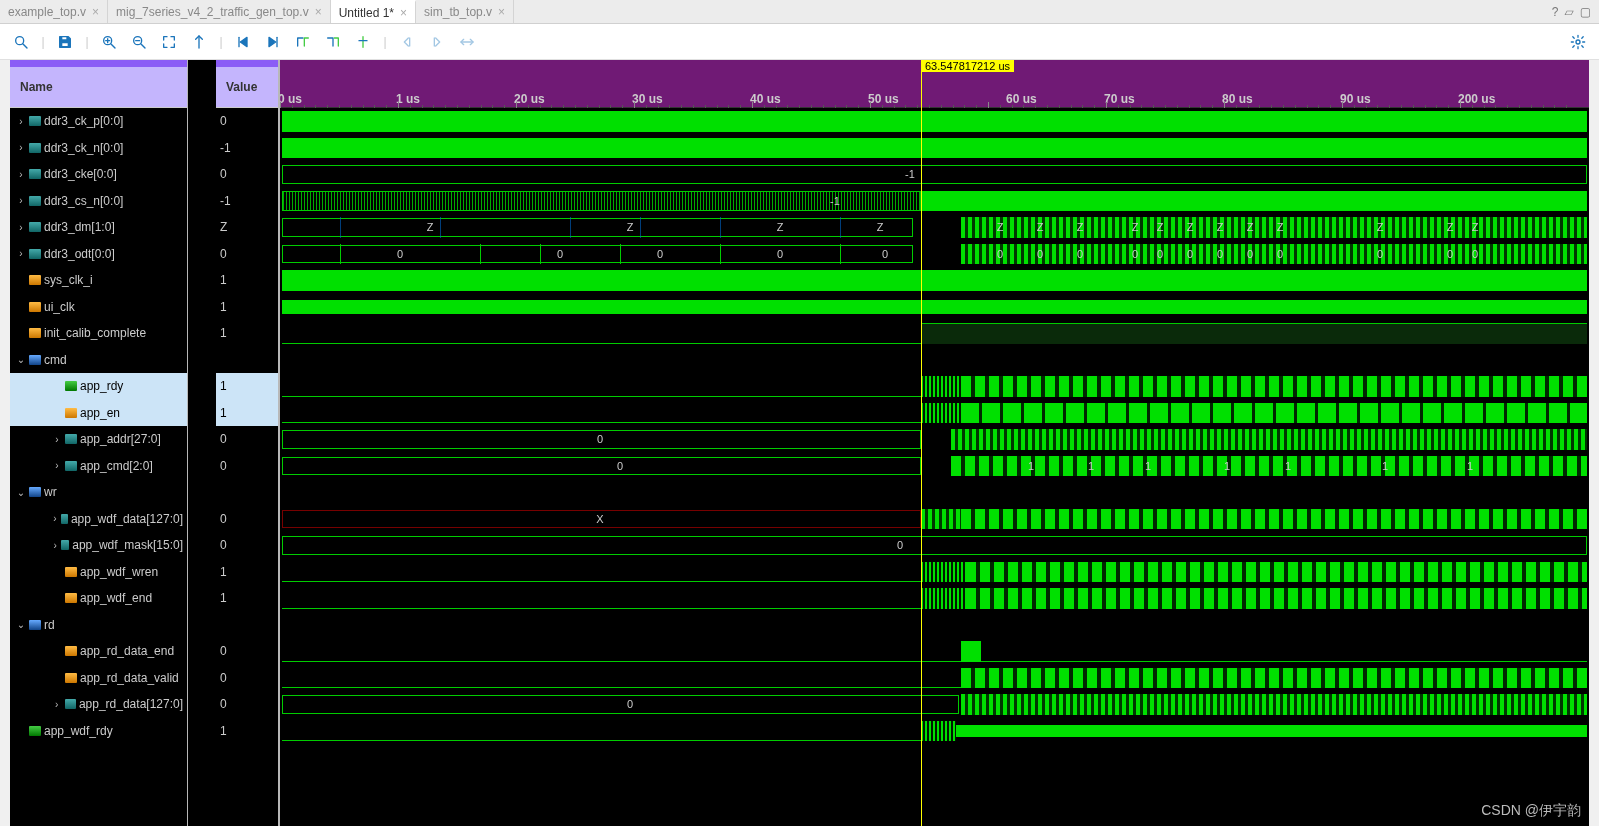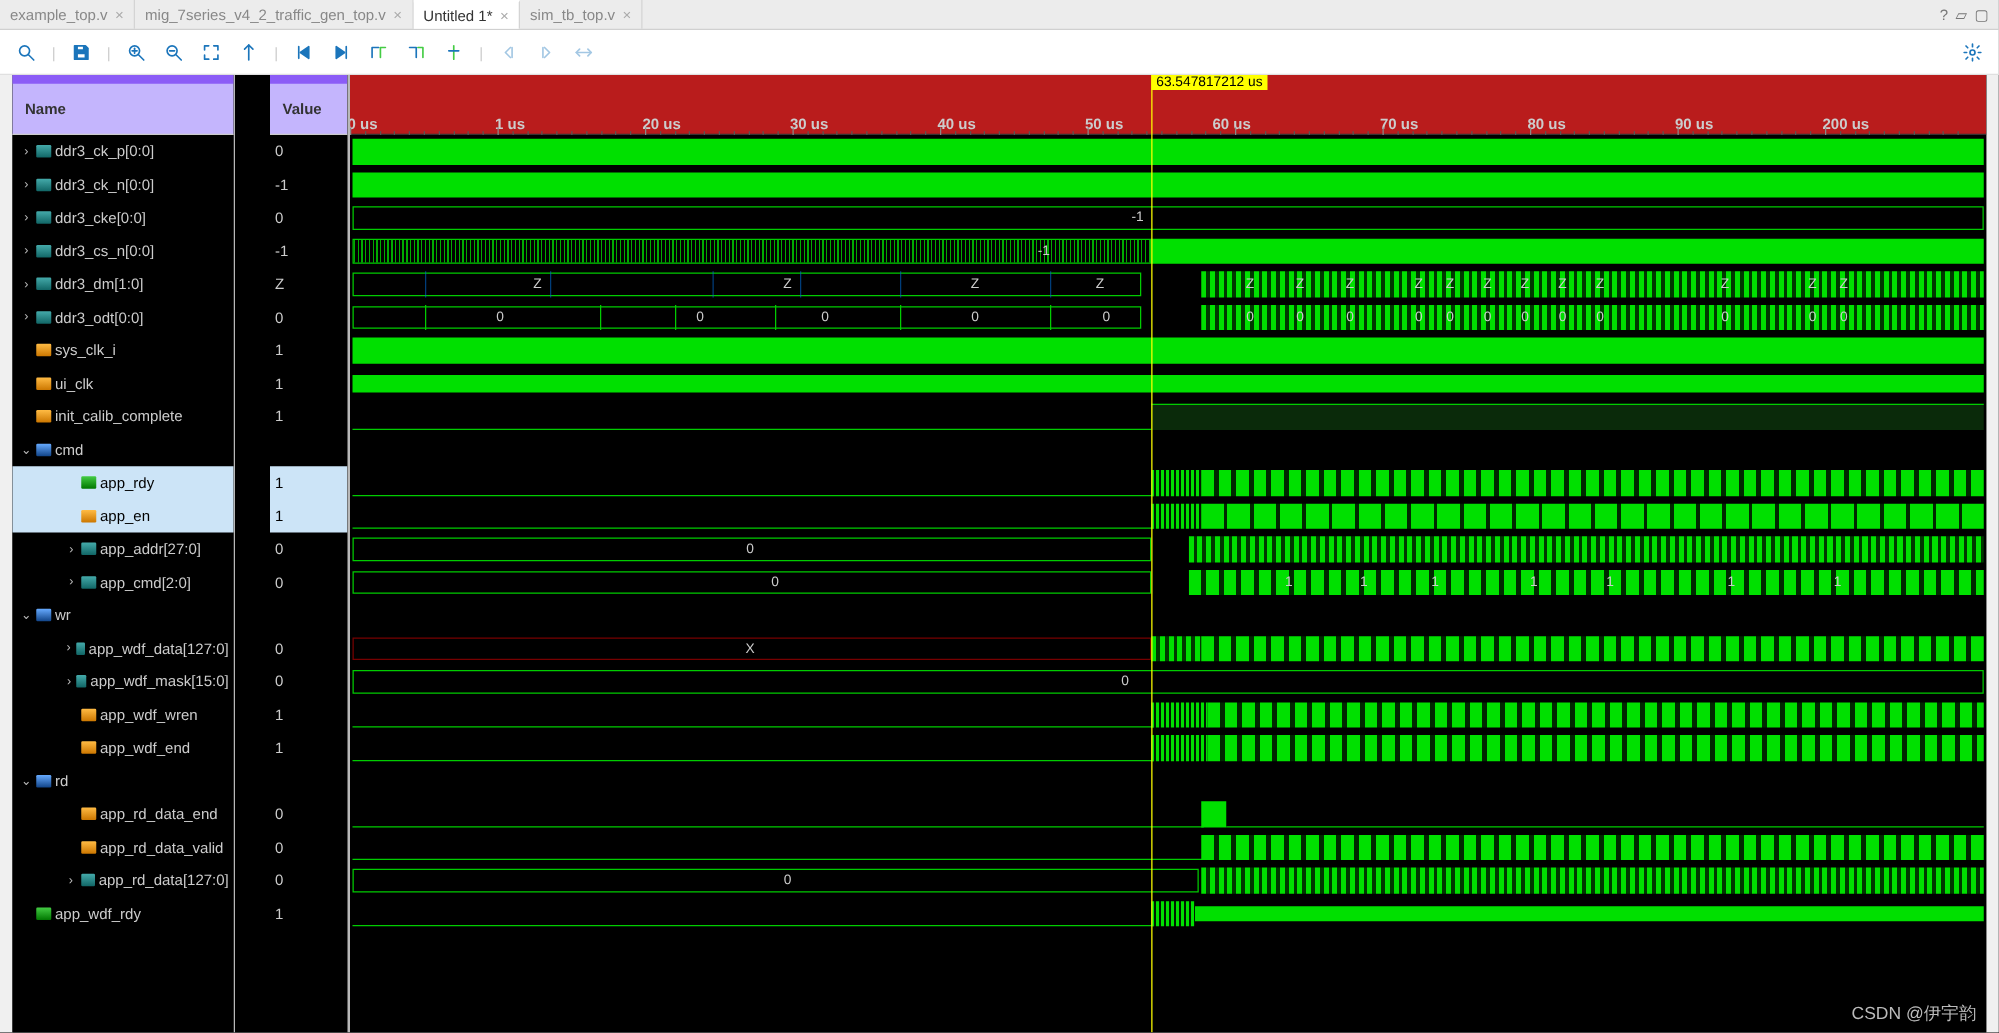--- a/index.html
+++ b/index.html
@@ -14,21 +14,21 @@
 .tb.sep { width:10px; pointer-events:none; color:#ccc; }
 .tb svg { width:16px; height:16px; stroke:currentColor; fill:none; stroke-width:2; stroke-linecap:round; stroke-linejoin:round; }
 .toolbar-spacer { flex:1; }
 
 .wave-area { position:absolute; top:60px; left:10px; right:10px; bottom:0; background:#000; display:flex; }
 .panel-names { width:177px; background:#000; display:flex; flex-direction:column; }
 .panel-values { width:91px; background:#000; border-left:1px solid #b8b8b8; display:flex; flex-direction:column;padding-left:28px; }
 .panel-waves { flex:1; background:#000; border-left:2px solid #b8b8b8; position:relative; overflow:hidden; }
 .hdr { height:48px; background:#c4b5fd; color:#333; font-weight:bold; display:flex; align-items:center; padding:0 10px; border-bottom:1px solid #ccc; border-top:7px solid #8b5cf6; }
 .panel-values .hdr { justify-content:flex-start; }
-.panel-waves .hdr { background:#b91c1c; border:0; border-bottom:1px solid #333; padding:0; }
+.panel-waves .hdr { background:#701a75; border:0; border-bottom:1px solid #333; padding:0; }
 
 .row { height:26.5px; display:flex; align-items:center; color:#ccc; font-size:12px; padding:0 4px; white-space:nowrap; overflow:hidden; }
 .panel-names .row { padding-left:6px; gap:3px; }
 .panel-names .row.sel, .panel-values .row.sel { background:#cce4f7; color:#000; }
 .expand { width:10px; font-size:10px; cursor:pointer; color:#bbb; display:inline-block; text-align:center; }
 .sig-icon { width:12px; height:10px; display:inline-block; border-radius:1px; }
 .ico-bus { background:linear-gradient(#4aa,#166); }
 .ico-wire { background:linear-gradient(#fb4,#c70); }
 .ico-reg { background:linear-gradient(#4c4,#070); }
 .ico-grp { background:linear-gradient(#6af,#148); }
@@ -355,21 +355,21 @@
   <div class="panel-waves">
     <div class="hdr">
       <div class="ruler">
         <div class="ruler-labels" id="ruler-labels">
             <span style="left: 0px;">0 us</span>
             <span style="left: 118px;">1 us</span>
             <span style="left: 236px;">20 us</span>
             <span style="left: 354px;">30 us</span>
             <span style="left: 472px;">40 us</span>
             <span style="left: 590px;">50 us</span>
-            <span style="left: 692px;">60 us</span>
+            <span style="left: 728px;">60 us</span>
             <span style="left: 826px;">70 us</span>
             <span style="left: 944px;">80 us</span>
             <span style="left: 1062px;">90 us</span>
             <span style="left: 1180px;">200 us</span>
           </div>
         <div class="ruler-ticks" id="ruler-ticks">
             <i style="left: 0px;"></i>
             <i class="minor" style="left: 11.8px;"></i>
             <i class="minor" style="left: 23.6px;"></i>
             <i class="minor" style="left: 35.4px;"></i>

